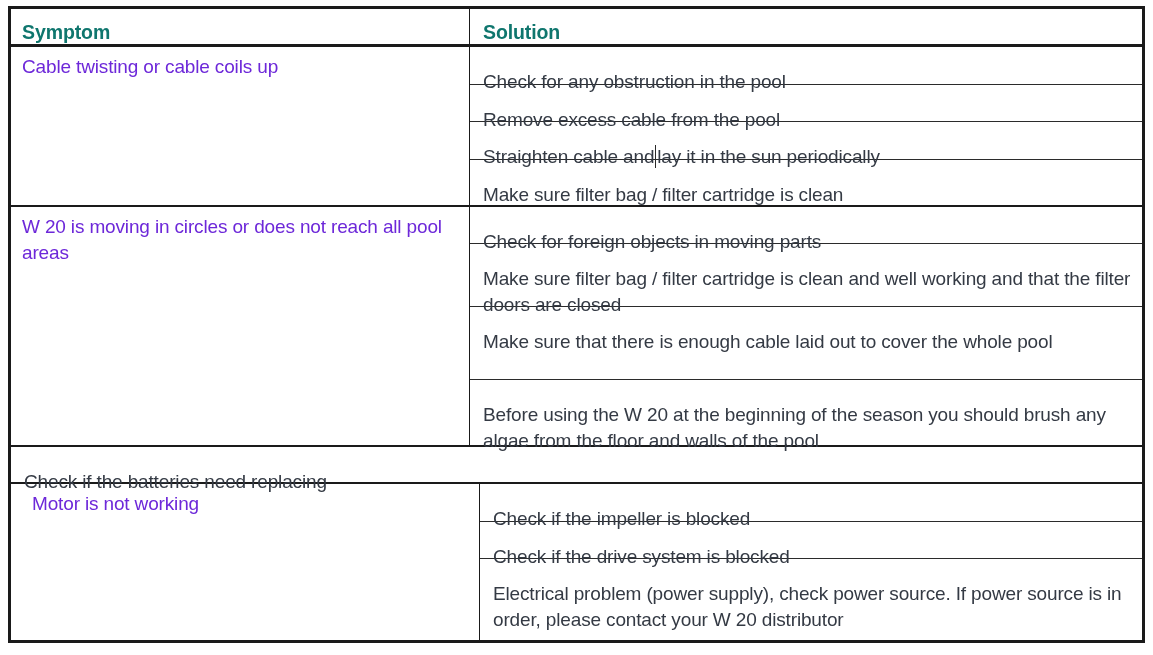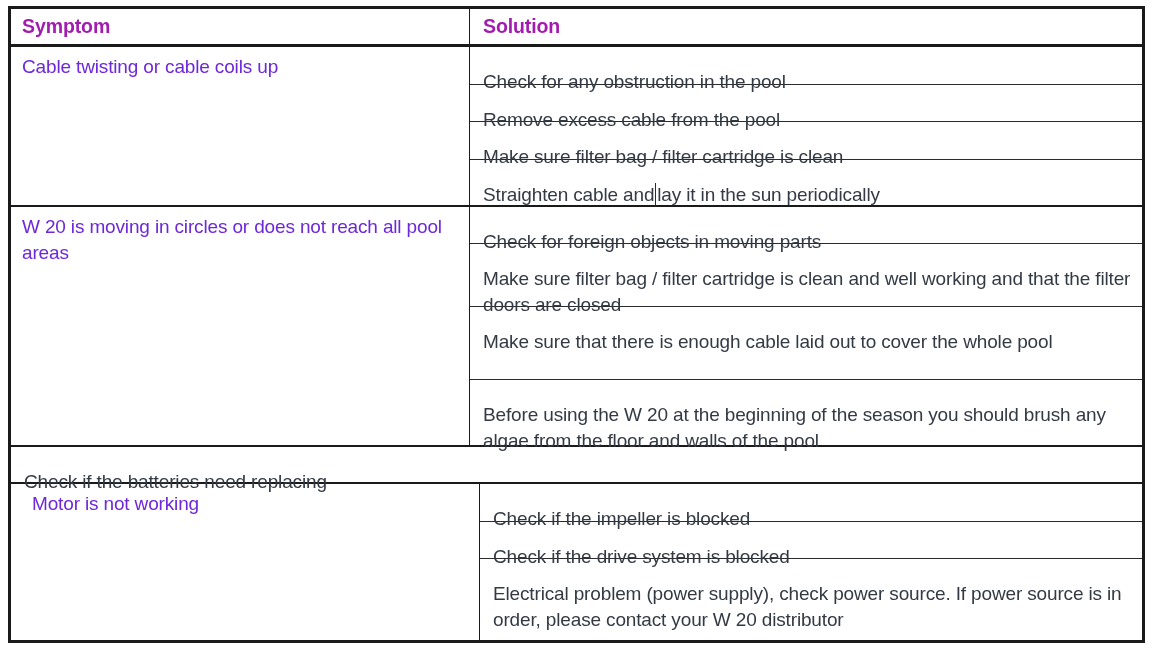--- a/index.html
+++ b/index.html
@@ -36,24 +36,24 @@
   .head-row {
     display: flex;
     height: 38px;
     flex: 0 0 38px;
     border-bottom: 3px solid #1a1a1a;
     box-sizing: border-box;
   }
   .head-cell {
     box-sizing: border-box;
     display: flex;
-    align-items: center;
+    align-items: flex-end;
     font-weight: bold;
     font-size: 19.5px;
-    color: #a21caf;
+    color: #0f766e;
     letter-spacing: -0.1px;
     padding-left: 11px;
   }
   .head-cell.sym {
     width: 459px;
     flex: 0 0 459px;
     border-right: 1.5px solid #1a1a1a;
   }
   .head-cell.sol {
     flex: 1 1 auto;
@@ -164,25 +164,25 @@
         <div class="sym-cell">
           <div class="sym-text">Cable twisting or cable coils up</div>
         </div>
         <div class="sol-cell">
           <div class="sol-row r1">
             <div class="sol-text">Check for any obstruction in the pool</div>
           </div>
           <div class="sol-row r2">
             <div class="sol-text">Remove excess cable from the pool</div>
           </div>
+          <div class="sol-row r4">
+            <div class="sol-text"><span>Straighten cable and</span><span class="caret"></span><span>lay it in the sun periodically</span></div>
+          </div>
           <div class="sol-row r3">
             <div class="sol-text">Make sure filter bag / filter cartridge is clean</div>
-          </div>
-          <div class="sol-row r4">
-            <div class="sol-text"><span>Straighten cable and</span><span class="caret"></span><span>lay it in the sun periodically</span></div>
           </div>
         </div>
       </div>
 
       <div class="group g2">
         <div class="sym-cell">
           <div class="sym-text">W 20 is moving in circles or does not reach all pool areas</div>
         </div>
         <div class="sol-cell">
           <div class="sol-row r1">

